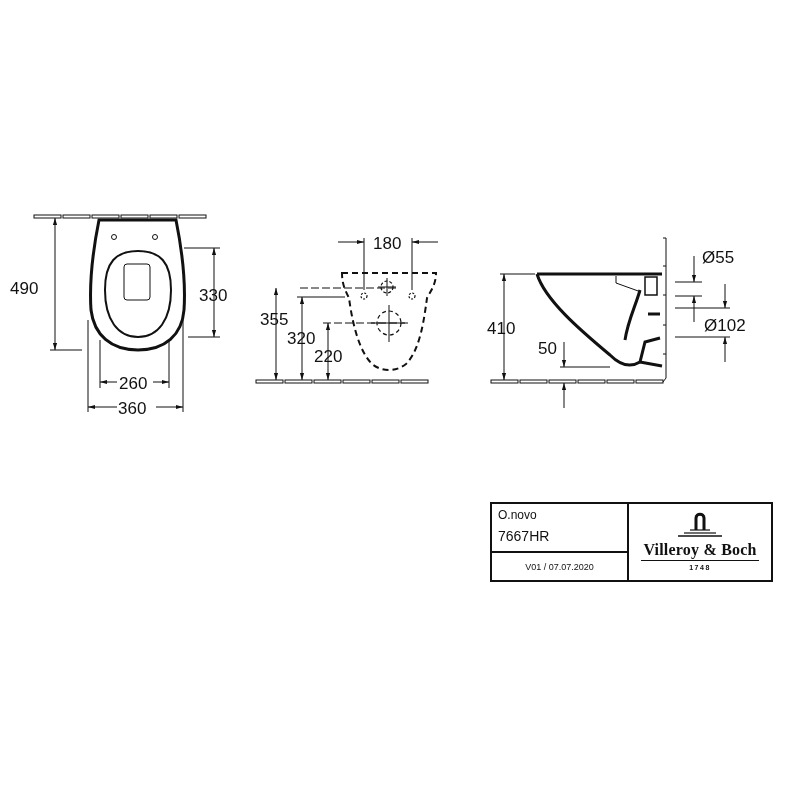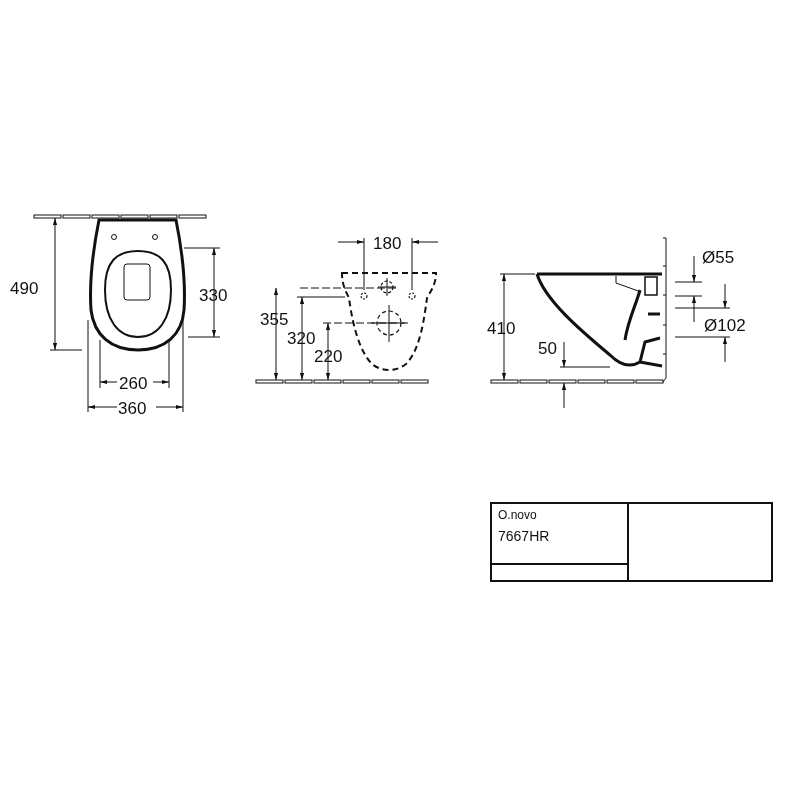--- a/index.html
+++ b/index.html
@@ -1,21 +1,21 @@
 <!DOCTYPE html>
 <html><head>
   <meta charset="utf-8">
   <style>
     html, body { margin: 0; padding: 0; background: #ffffff; }
     body { width: 800px; height: 800px; position: relative; overflow: hidden; font-family: "Liberation Sans", sans-serif; }
     svg.drawing { position: absolute; left: 0; top: 0; }
     .dim { font-family: "Liberation Sans", sans-serif; font-size: 17px; fill: #111; }
     .tb { position: absolute; left: 490px; top: 502px; width: 283px; height: 80px; border: 2px solid #111; box-sizing: border-box; display: flex; }
     .tb-left { width: 135px; border-right: 2px solid #111; display: flex; flex-direction: column; }
-    .tb-top { height: 61px; border-bottom: 2px solid #111; padding: 4px 0 0 6px; box-sizing: border-box; }
+    .tb-top { height: 49px; border-bottom: 2px solid #111; padding: 4px 0 0 6px; box-sizing: border-box; }
     .tb-name { font-size: 12px; color: #111; line-height: 14px; }
     .tb-code { font-size: 14px; color: #111; margin-top: 6px; }
     .tb-ver { flex: 1; display: flex; align-items: center; justify-content: center; font-size: 9px; color: #111; }
     .tb-right { flex: 1; display: flex; flex-direction: column; align-items: center; justify-content: flex-start; padding-top: 6px; box-sizing: border-box; }
     .vb-name { font-family: "Liberation Serif", serif; font-weight: bold; font-size: 16px; color: #111; border-bottom: 1.5px solid #111; padding: 0 2px 1px; margin-top: 3px; letter-spacing: 0.2px; }
     .vb-year { font-family: "Liberation Sans", sans-serif; font-weight: bold; font-size: 7px; color: #111; letter-spacing: 1.5px; margin-top: 3px; }
   </style>
 </head>
 <body>
 
@@ -154,14 +154,25 @@
     <text class="dim" x="704" y="331">Ø102</text>
   </g>
 </svg>
 
 <div class="tb">
   <div class="tb-left">
     <div class="tb-top">
       <div class="tb-name">O.novo</div>
       <div class="tb-code">7667HR</div>
     </div>
+    <div class="tb-ver">V01 / 07.07.2020</div>
+  </div>
+  <div class="tb-right">
+    <svg width="60" height="28" viewBox="0 0 60 28">
+      <path d="M26,20 L26,8 C26,3 34,3 34,8 L34,20" fill="none" stroke="#111" stroke-width="3"></path>
+      <line x1="20" y1="20" x2="40" y2="20" stroke="#111" stroke-width="1.2"></line>
+      <line x1="14" y1="23" x2="46" y2="23" stroke="#111" stroke-width="1.2"></line>
+      <line x1="8" y1="26" x2="52" y2="26" stroke="#111" stroke-width="1.5"></line>
+    </svg>
+    <div class="vb-name">Villeroy &amp; Boch</div>
+    <div class="vb-year">1748</div>
   </div>
 </div>
 
 </body></html>

